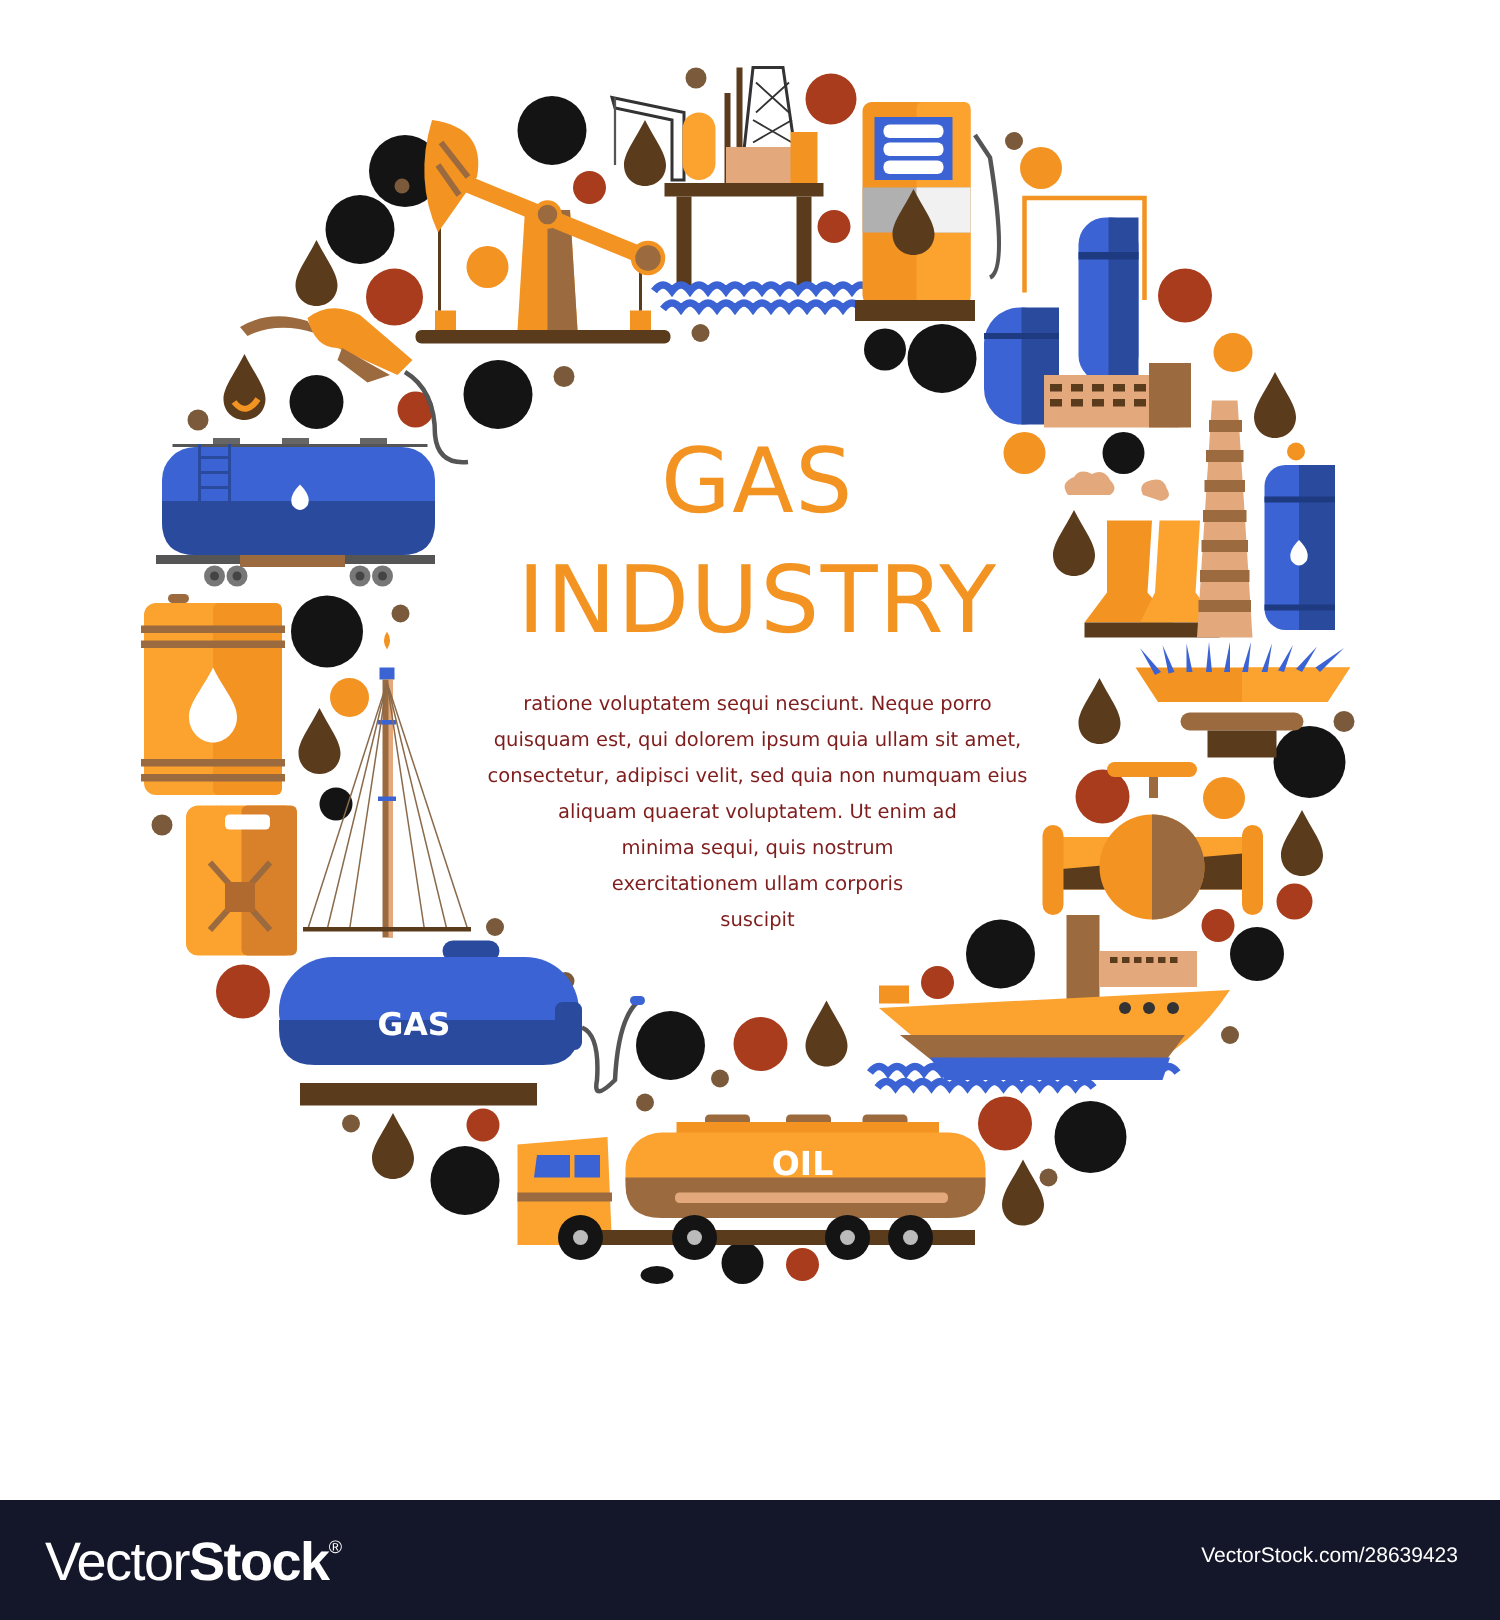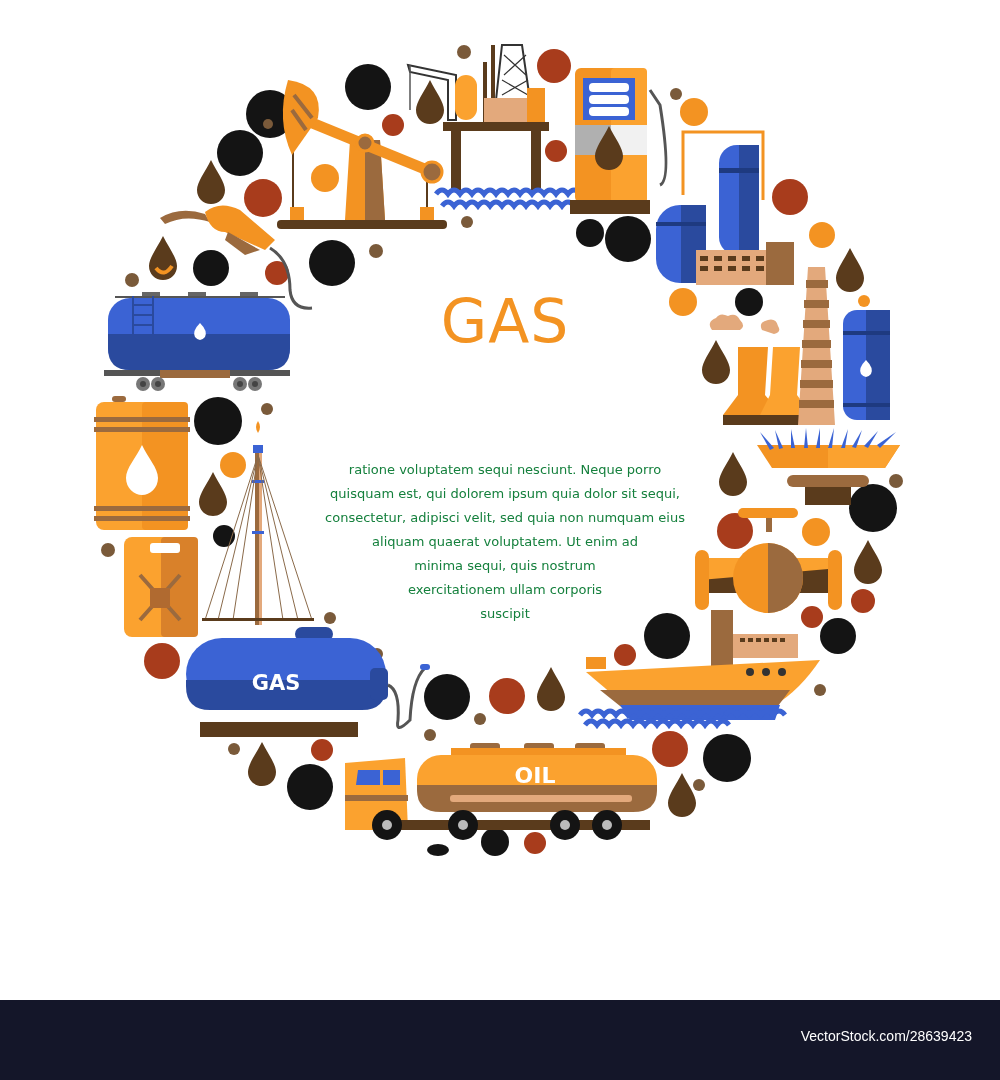--- a/index.html
+++ b/index.html
@@ -9,21 +9,21 @@
   .art { position: absolute; left: 0; top: 0; width: 1000px; height: 1000px; }
   .title {
     position: absolute; left: 320px; width: 370px; text-align: center;
     color: #f39322; font-family: "DejaVu Sans", sans-serif; font-weight: normal;
     letter-spacing: 1px;
   }
   .title-1 { top: 286px; font-size: 60px; line-height: 70px; }
   .title-2 { top: 364px; font-size: 62px; line-height: 72px; }
   .body-text {
     position: absolute; left: 315px; top: 458px; width: 380px; text-align: center;
-    color: #15803d; font-family: "DejaVu Sans", sans-serif; font-size: 13px; line-height: 24px;
+    color: #7f1d1d; font-family: "DejaVu Sans", sans-serif; font-size: 13px; line-height: 24px;
   }
   .body-text span { display: block; white-space: nowrap; }
   .footer {
     position: absolute; left: 0; top: 1000px; width: 1000px; height: 80px; background: #141629;
     color: #ffffff;
   }
   .logo { position: absolute; left: 30px; top: 20px; font-family: "Liberation Sans", sans-serif; font-size: 36px; letter-spacing: -1px; }
   .logo .light { font-weight: normal; }
   .logo .bold { font-weight: bold; }
   .logo sup { font-size: 12px; vertical-align: top; position: relative; top: 4px; }
@@ -377,27 +377,31 @@
 
     <g>
       <path d="M160,218 Q180,206 205,214 L210,222 Q185,214 165,224 Z" fill="#9b6a3e"></path>
       <path d="M205,212 Q220,200 240,210 L275,240 L265,250 L225,232 Q210,232 205,212 Z" fill="#f39322"></path>
       <path d="M228,232 L260,250 L245,255 L225,240 Z" fill="#9b6a3e"></path>
       <path d="M270,248 Q290,260 290,290 Q292,310 312,308" stroke="#555" stroke-width="3" fill="none"></path>
     </g>
   </svg>
 
   <div class="title title-1">GAS</div>
+  <div class="title title-2">INDUSTRY</div>
 
   <div class="body-text">
     <span>ratione voluptatem sequi nesciunt. Neque porro</span>
-    <span>quisquam est, qui dolorem ipsum quia dolor sit sequi,</span>
+    <span>quisquam est, qui dolorem ipsum quia ullam sit amet,</span>
     <span>consectetur, adipisci velit, sed quia non numquam eius</span>
     <span>aliquam quaerat voluptatem. Ut enim ad</span>
     <span>minima sequi, quis nostrum</span>
     <span>exercitationem ullam corporis</span>
     <span>suscipit</span>
   </div>
 </div>
 
 <div class="footer">
+  <div class="logo">
+    <span class="light">Vector</span><span class="bold">Stock</span><sup>®</sup>
+  </div>
   <div class="footer-url">VectorStock.com/28639423</div>
 </div>
 
 </body></html>

